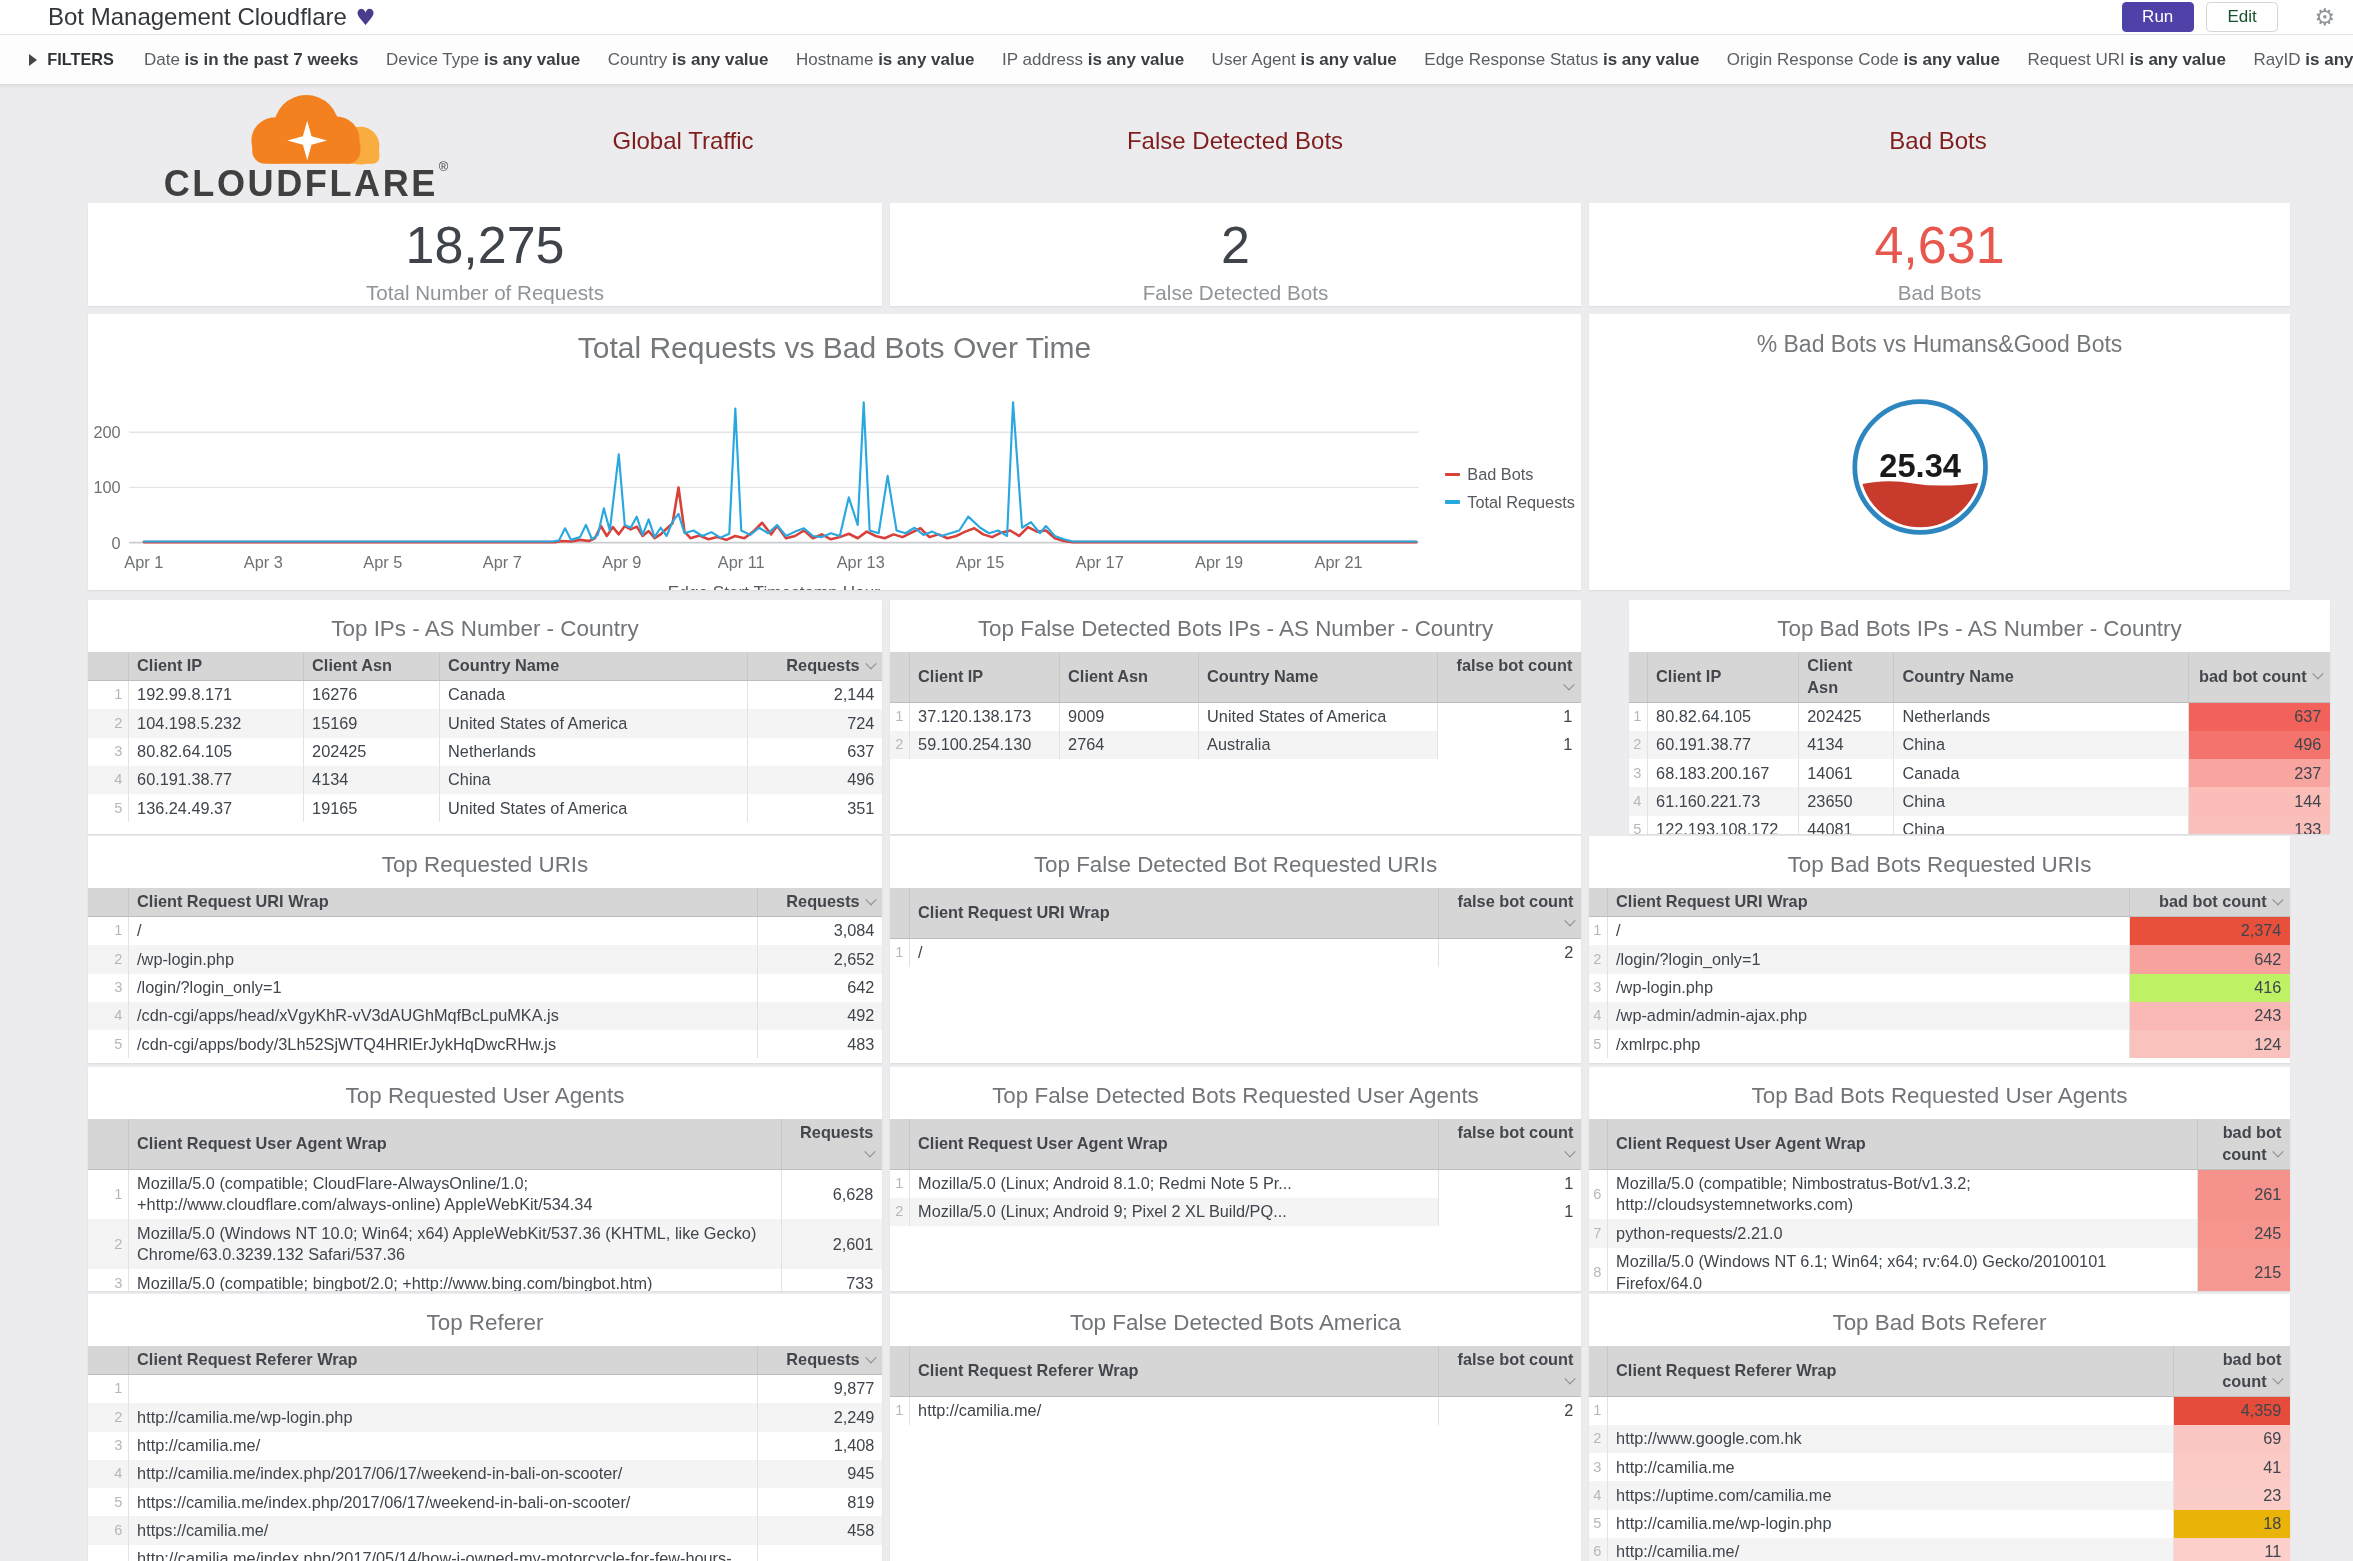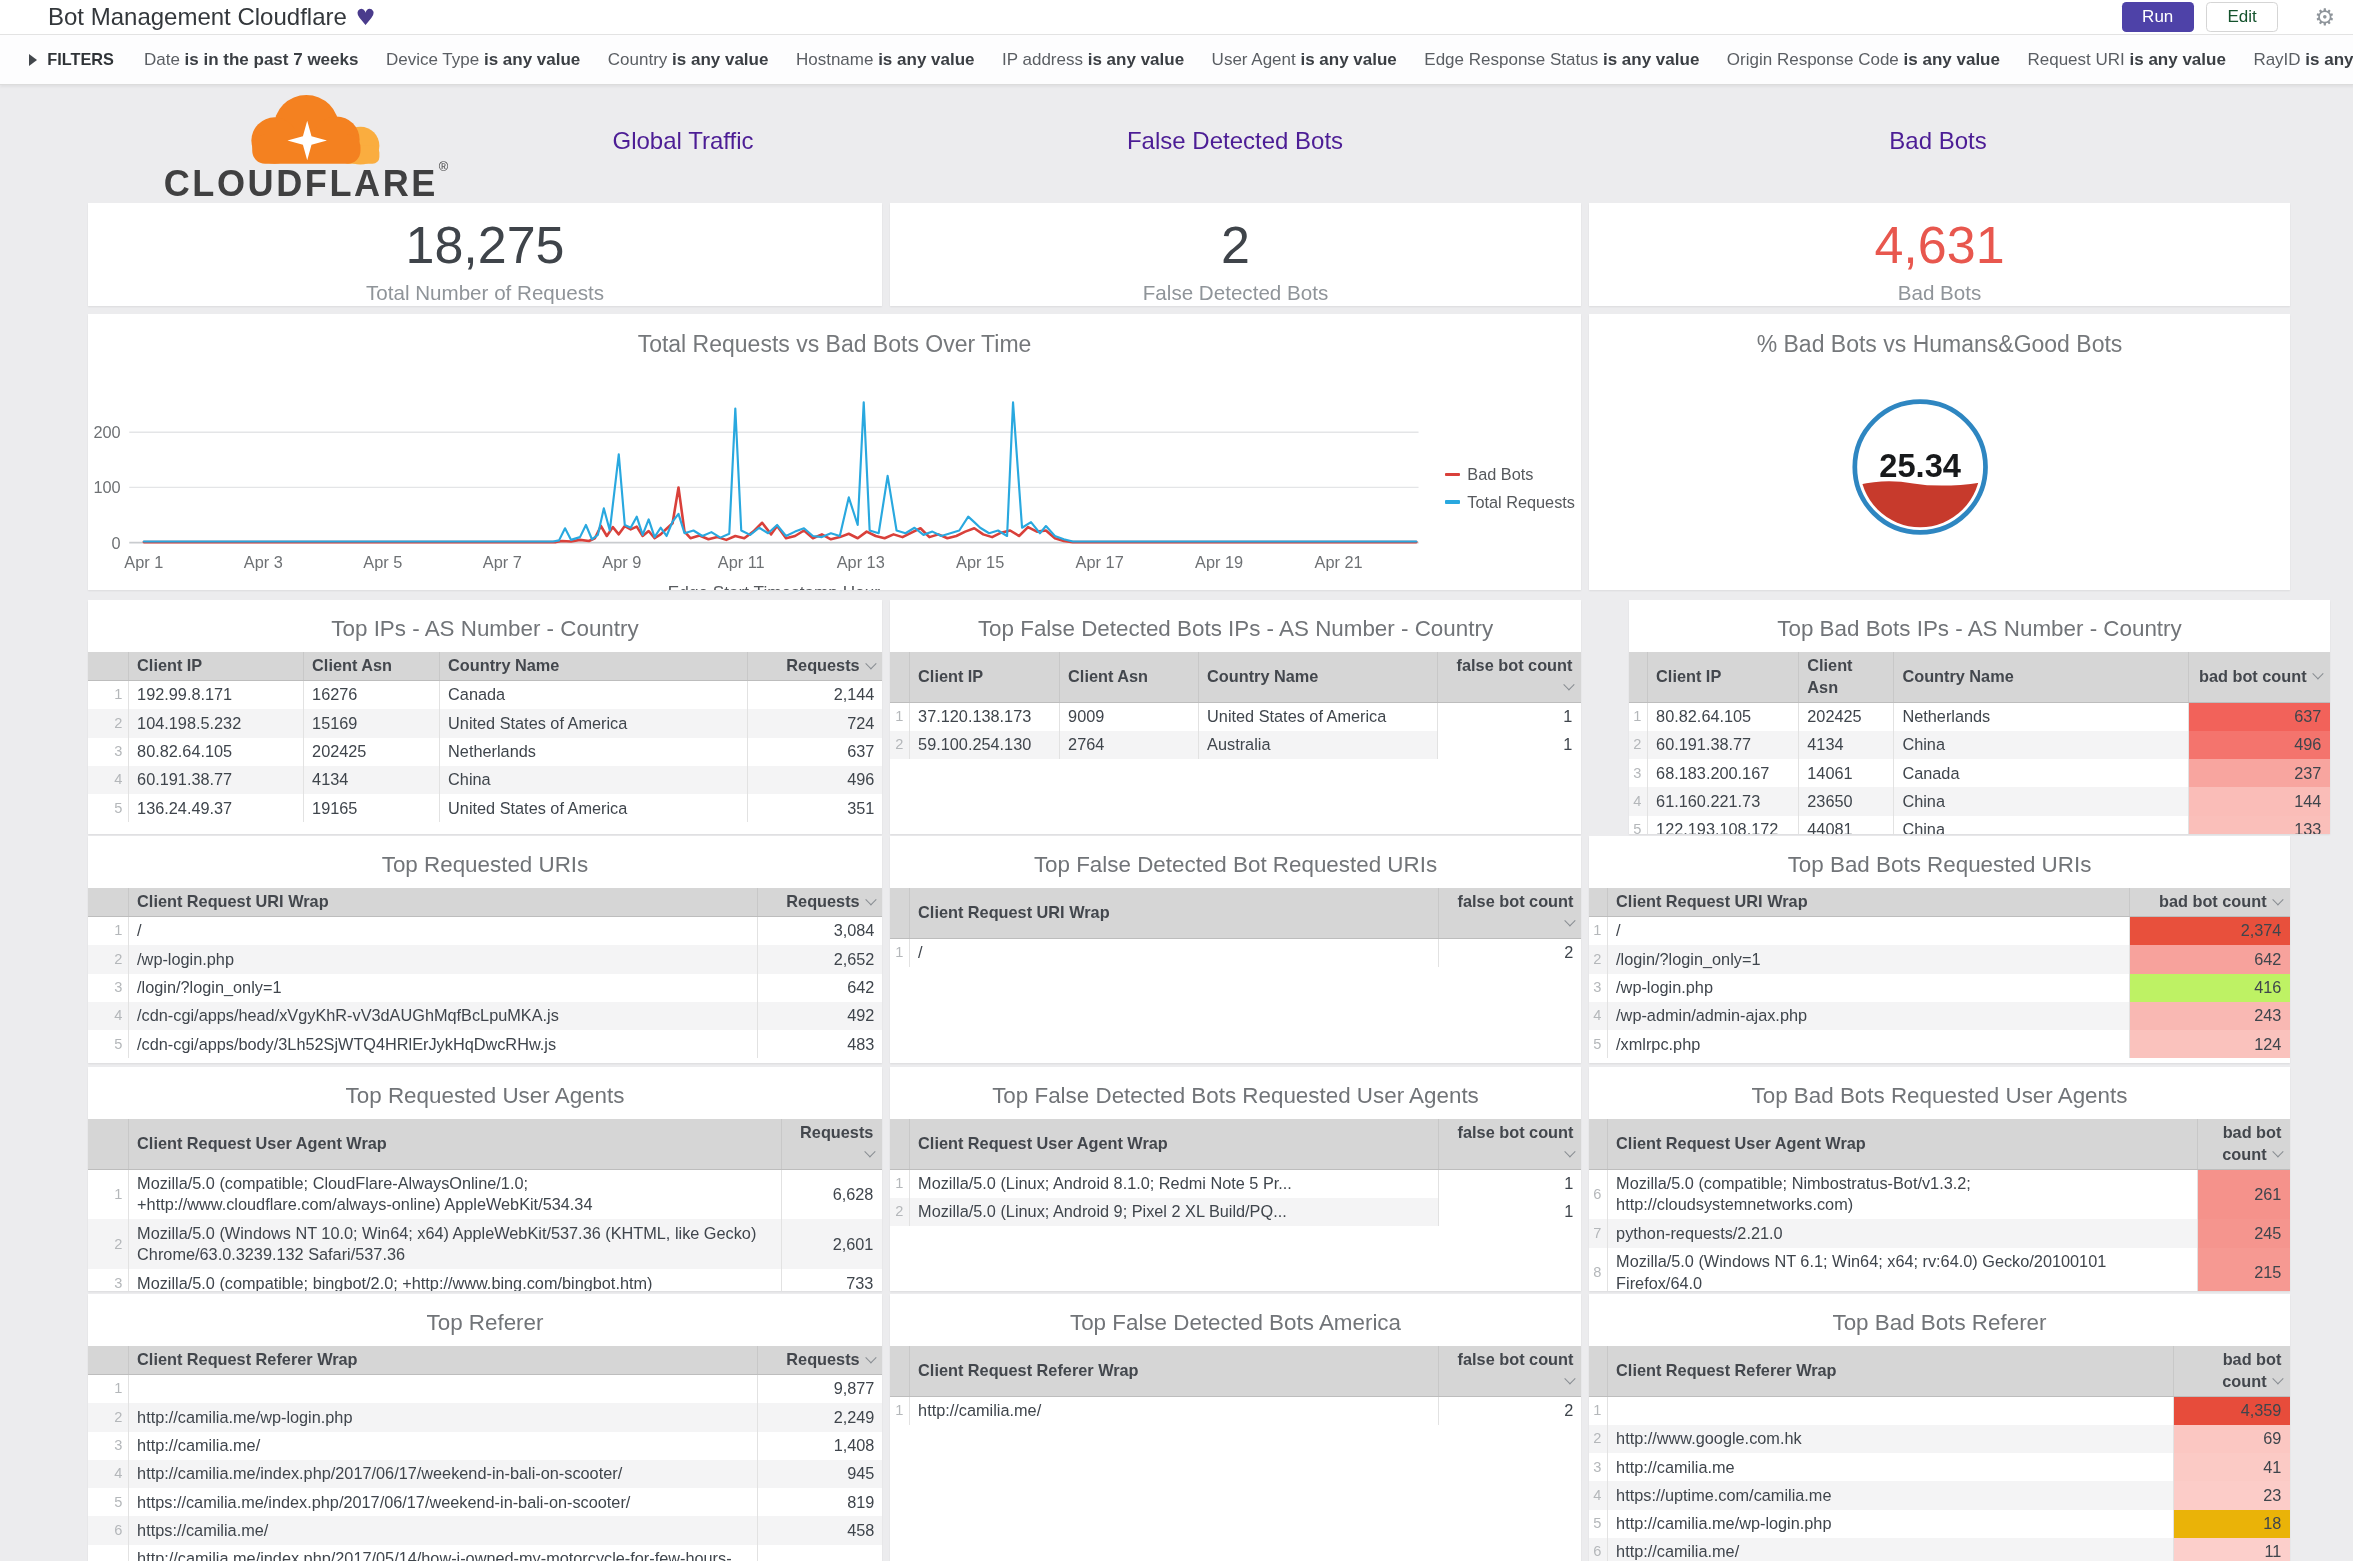--- a/index.html
+++ b/index.html
@@ -24,31 +24,31 @@
   .filterbar{position:absolute;left:0;top:35px;width:2354px;height:49px;background:#fdfdfe;
     border-bottom:0.9px solid #dcdcdc;box-shadow:0 1.7px 2.6px rgba(0,0,0,.05);
     display:flex;align-items:center;overflow:hidden;white-space:nowrap;z-index:4;}
   .tri{width:0;height:0;border-left:8.6px solid #43474c;border-top:6px solid transparent;
     border-bottom:6px solid transparent;margin-left:29px;margin-right:10.3px;flex:none;}
   .flabel{font-size:16.3px;font-weight:bold;color:#2f3337;margin-right:30px;flex:none;}
   .fitem{margin-right:27.5px;font-size:17px;color:#5a5e63;flex:none;cursor:pointer;}
   .fitem b{color:#3b3f44;}
   
   .logo{position:absolute;left:162px;top:83px;width:299px;height:122px;}
-  .secheader{position:absolute;top:127px;font-size:24px;color:#4c1d95;width:550px;text-align:center;}
+  .secheader{position:absolute;top:127px;font-size:24px;color:#7f1d1d;width:550px;text-align:center;}
   
   .panel{position:absolute;background:#fff;box-shadow:0 0.9px 1.7px rgba(0,0,0,.07);overflow:hidden;}
   .panel h2{font-size:22.4px;font-weight:400;color:#717478;text-align:center;margin:15.5px 8.6px 0;white-space:nowrap;}
   
   .kpi .val{font-size:52px;color:#3f444a;text-align:center;margin-top:13.8px;line-height:57px;}
   .kpi.red .val{color:var(--bad-red,#e8574e);}
   .kpi .lbl{font-size:20.6px;color:#8f9499;text-align:center;margin-top:6.9px;}
   
   #p-chart .chart-title{position:absolute;left:0;top:17px;width:100%;text-align:center;
-    font-size:23px;color:#75787b;}
+    font-size:30px;color:#75787b;}
   #chart-svg{position:absolute;left:0;top:24px;}
   #chart-svg text.tick{font-size:19px;fill:#6e7174;font-family:"Liberation Sans",sans-serif;}
   #chart-svg text.axis-title{font-size:20px;fill:#55585c;font-family:"Liberation Sans",sans-serif;}
   .legend{position:absolute;left:1357px;top:151px;}
   .legend .litem{display:flex;align-items:center;margin-bottom:8.6px;}
   .legend .sw{width:14.6px;height:3.4px;border-radius:0.9px;margin-right:7.7px;flex:none;}
   .legend .ltext{font-size:16.3px;color:#55585c;white-space:nowrap;}
   
   #p-gauge .chart-title{position:absolute;left:0;top:17px;width:100%;text-align:center;
     font-size:23px;color:#75787b;}

